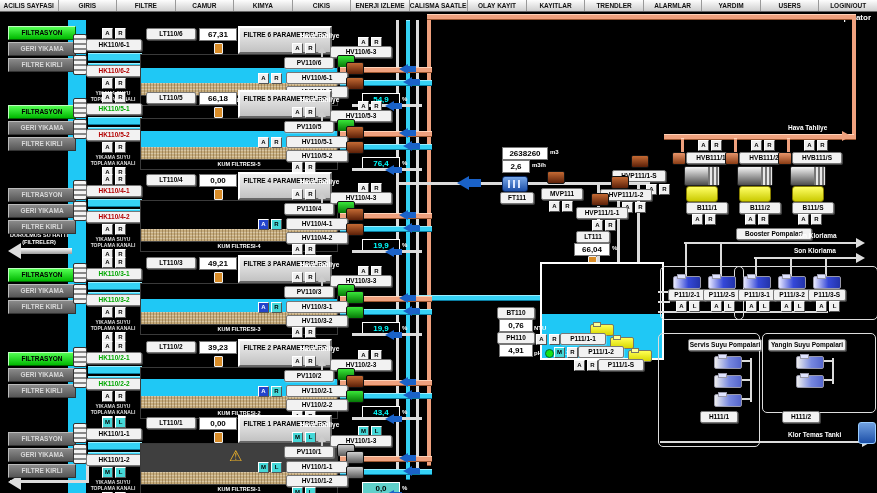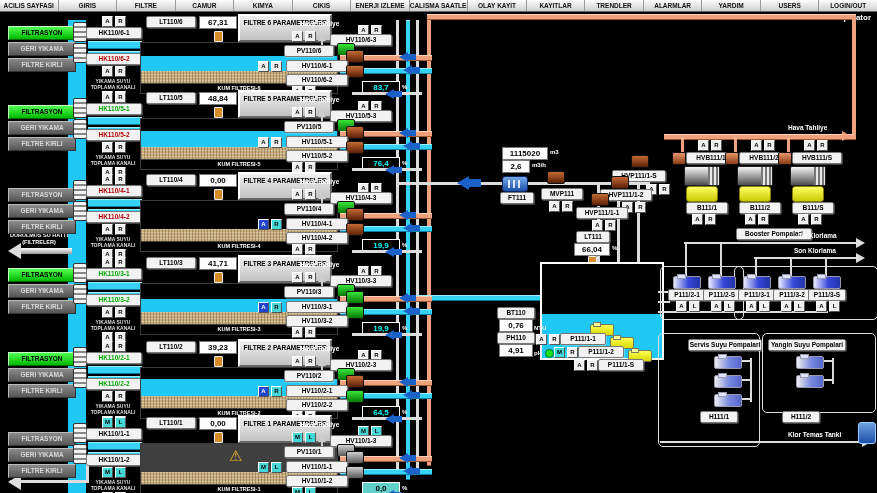--- a/index.html
+++ b/index.html
@@ -127,21 +127,21 @@
   <div class="tinytxt" style="left:6px;top:232px;width:66px;font-size:5.5px;color:#fff">DURULMUS SU HATTI</div>
   <div class="tinytxt" style="left:6px;top:239px;width:66px;font-size:5.5px;color:#fff">(FILTRELER)</div>
   <div class="pipe" style="left:14px;top:248px;width:58px;height:6px;background:linear-gradient(180deg,#fff,#999)"></div>
   <span class="warrL" style="left:0;top:243px"></span>
   <div class="tinytxt" style="left:12px;top:471px;width:60px;font-size:5.5px;color:#fff">KAZANIM TANKI</div>
   <div class="pipe white" style="left:86px;top:458px;width:3px;height:24px"></div>
   <div class="pipe white" style="left:10px;top:480px;width:79px;height:3px"></div>
   <span class="warrL" style="left:0;top:474px"></span>
 
   <span class="arrLbig" style="left:450px;top:176px"></span>
-  <div class="val" style="left:502px;top:147px;width:44px">1115020</div>
+  <div class="val" style="left:502px;top:147px;width:44px">2638260</div>
   <span class="unit" style="left:550px;top:149px">m3</span>
   <div class="val" style="left:502px;top:160px;width:26px">2,6</div>
   <span class="unit" style="left:532px;top:162px">m3/h</span>
   <div class="ftmeter" style="left:502px;top:176px"></div>
   <div class="lbl" style="left:500px;top:192px;width:32px">FT111</div>
   <span class="valve" style="left:547px;top:171px"></span>
   <div class="lbl" style="left:541px;top:188px;width:40px">MVP111</div>
   <div class="ar" style="left:549px;top:201px">
     <b>A</b>
     <b>R</b>
@@ -263,21 +263,21 @@
     <div class="lgroup" style="top: 352px;">
   <div class="gbtn" style="top: 0px; background: linear-gradient(rgb(82, 255, 82), rgb(0, 184, 0)); color: rgb(0, 0, 0); border-color: rgb(191, 255, 191) rgb(0, 102, 0) rgb(0, 102, 0) rgb(191, 255, 191);">FILTRASYON</div>
   <div class="gbtn" style="top:16px">GERI YIKAMA</div>
   <div class="gbtn" style="top:32px">FILTRE KIRLI</div>
 </div>
     <div class="lgroup" style="top: 432px;">
   <div class="gbtn" style="top:0">FILTRASYON</div>
   <div class="gbtn" style="top:16px">GERI YIKAMA</div>
   <div class="gbtn" style="top:32px">FILTRE KIRLI</div>
 </div>
-    <div class="frow" style="top: 16px;">
+    <div class="frow" style="top: 28px;">
   <div class="hkvalve" style="left:73px;top:6px"></div>
   <div class="hkvalve" style="left:73px;top:27px"></div>
   <div class="pipe cyanp" style="left:88px;top:25px;width:54px;height:6px"></div>
   <div class="pipe cyanp" style="left:88px;top:35px;width:54px;height:6px"></div>
   <div class="ar" style="left:102px;top:0">
     <b>A</b>
     <b>R</b>
   </div>
   <div class="lbl" style="left:86px;top:11px;width:54px">HK110/6-1</div>
   <div class="lbl" style="left: 86px; top: 37px; width: 54px; color: rgb(180, 0, 0);">HK110/6-2</div>
@@ -319,21 +319,21 @@
   <span class="arrL" style="left:394px;top:36px"></span>
   <div class="ar" style="left:258px;top:45px">
     <b>A</b>
     <b>R</b>
   </div>
   <div class="pipe cyanp" style="left:340px;top:52px;width:92px;height:4px"></div>
   <div class="lbl" style="left:286px;top:44px;width:60px">HV110/6-1</div>
   <span class="valve" style="left:346px;top:49px"></span>
   <span class="arrL" style="left:398px;top:49px"></span>
   <div class="lbl" style="left:286px;top:58px;width:60px">HV110/6-2</div>
-  <div class="val flow" style="left:362px;top:65px;width:36px">83,7</div>
+  <div class="val flow" style="left:362px;top:65px;width:36px">54,9</div>
   <span class="unit" style="left:402px;top:68px">%</span>
   <div class="ar" style="left:292px;top:70px">
     <b>A</b>
     <b>R</b>
   </div>
   <div class="pipe white" style="left:352px;top:76px;width:70px;height:3px"></div>
   <span class="arrL" style="left:380px;top:73px"></span>
 </div>
     <div class="frow" style="top: 92px;">
   <div class="hkvalve" style="left:73px;top:6px"></div>
@@ -349,21 +349,21 @@
   <div class="ar" style="left:102px;top:50px">
     <b>A</b>
     <b>R</b>
   </div>
   <div class="tinytxt" style="left:84px;top:62px;width:58px">YIKAMA SUYU TOPLAMA KANALI</div>
   <div class="ar" style="left:102px;top:75px">
     <b>A</b>
     <b>R</b>
   </div>
   <div class="lbl" style="left:146px;top:0;width:48px">LT110/5</div>
-  <div class="val" style="left:199px;top:0;width:36px">48,84</div>
+  <div class="val" style="left:199px;top:0;width:36px">66,18</div>
   <span class="unit" style="left:240px;top:2px">%</span>
   <div class="sensor" style="left:214px;top:15px"></div>
   <div class="parambtn" style="left:238px;top:-2px">FILTRE 5 PARAMETRELER</div>
   <div class="tankbox" style="left:140px;top:26px">
     <div class="water" style="height: 16px;"></div>
     <div class="sand"></div>
     <div class="kum">KUM FILTRESI-5</div>
 
   </div>
   <div class="wtxt" style="left:300px;top:4px">Hava Tahliye</div>
@@ -479,21 +479,21 @@
   <div class="ar" style="left:102px;top:50px">
     <b>A</b>
     <b>R</b>
   </div>
   <div class="tinytxt" style="left:84px;top:62px;width:58px">YIKAMA SUYU TOPLAMA KANALI</div>
   <div class="ar" style="left:102px;top:75px">
     <b>A</b>
     <b>R</b>
   </div>
   <div class="lbl" style="left:146px;top:0;width:48px">LT110/3</div>
-  <div class="val" style="left:199px;top:0;width:36px">41,71</div>
+  <div class="val" style="left:199px;top:0;width:36px">49,21</div>
   <span class="unit" style="left:240px;top:2px">%</span>
   <div class="sensor" style="left:214px;top:15px"></div>
   <div class="parambtn" style="left:238px;top:-2px">FILTRE 3 PARAMETRELER</div>
   <div class="tankbox" style="left:140px;top:26px">
     <div class="water" style="height: 13px;"></div>
     <div class="sand"></div>
     <div class="kum">KUM FILTRESI-3</div>
 
   </div>
   <div class="wtxt" style="left:300px;top:4px">Hava Tahliye</div>
@@ -579,21 +579,21 @@
   <span class="arrL" style="left:394px;top:36px"></span>
   <div class="ar" style="left:258px;top:45px">
     <b style="background: rgb(34, 68, 204); color: rgb(255, 255, 255);">A</b>
     <b style="background: rgb(69, 216, 216);">R</b>
   </div>
   <div class="pipe cyanp" style="left:340px;top:52px;width:92px;height:4px"></div>
   <div class="lbl" style="left:286px;top:44px;width:60px">HV110/2-1</div>
   <span class="valve" style="left: 346px; top: 49px; background: linear-gradient(rgb(57, 230, 57), rgb(6, 120, 6));"></span>
   <span class="arrL" style="left:398px;top:49px"></span>
   <div class="lbl" style="left:286px;top:58px;width:60px">HV110/2-2</div>
-  <div class="val flow" style="left:362px;top:65px;width:36px">64,5</div>
+  <div class="val flow" style="left:362px;top:65px;width:36px">43,4</div>
   <span class="unit" style="left:402px;top:68px">%</span>
   <div class="ar" style="left:292px;top:70px">
     <b>A</b>
     <b>R</b>
   </div>
   <div class="pipe white" style="left:352px;top:76px;width:70px;height:3px"></div>
   <span class="arrL" style="left:380px;top:73px"></span>
 </div>
     <div class="frow" style="top: 417px;">
   <div class="hkvalve" style="left:73px;top:6px"></div>

